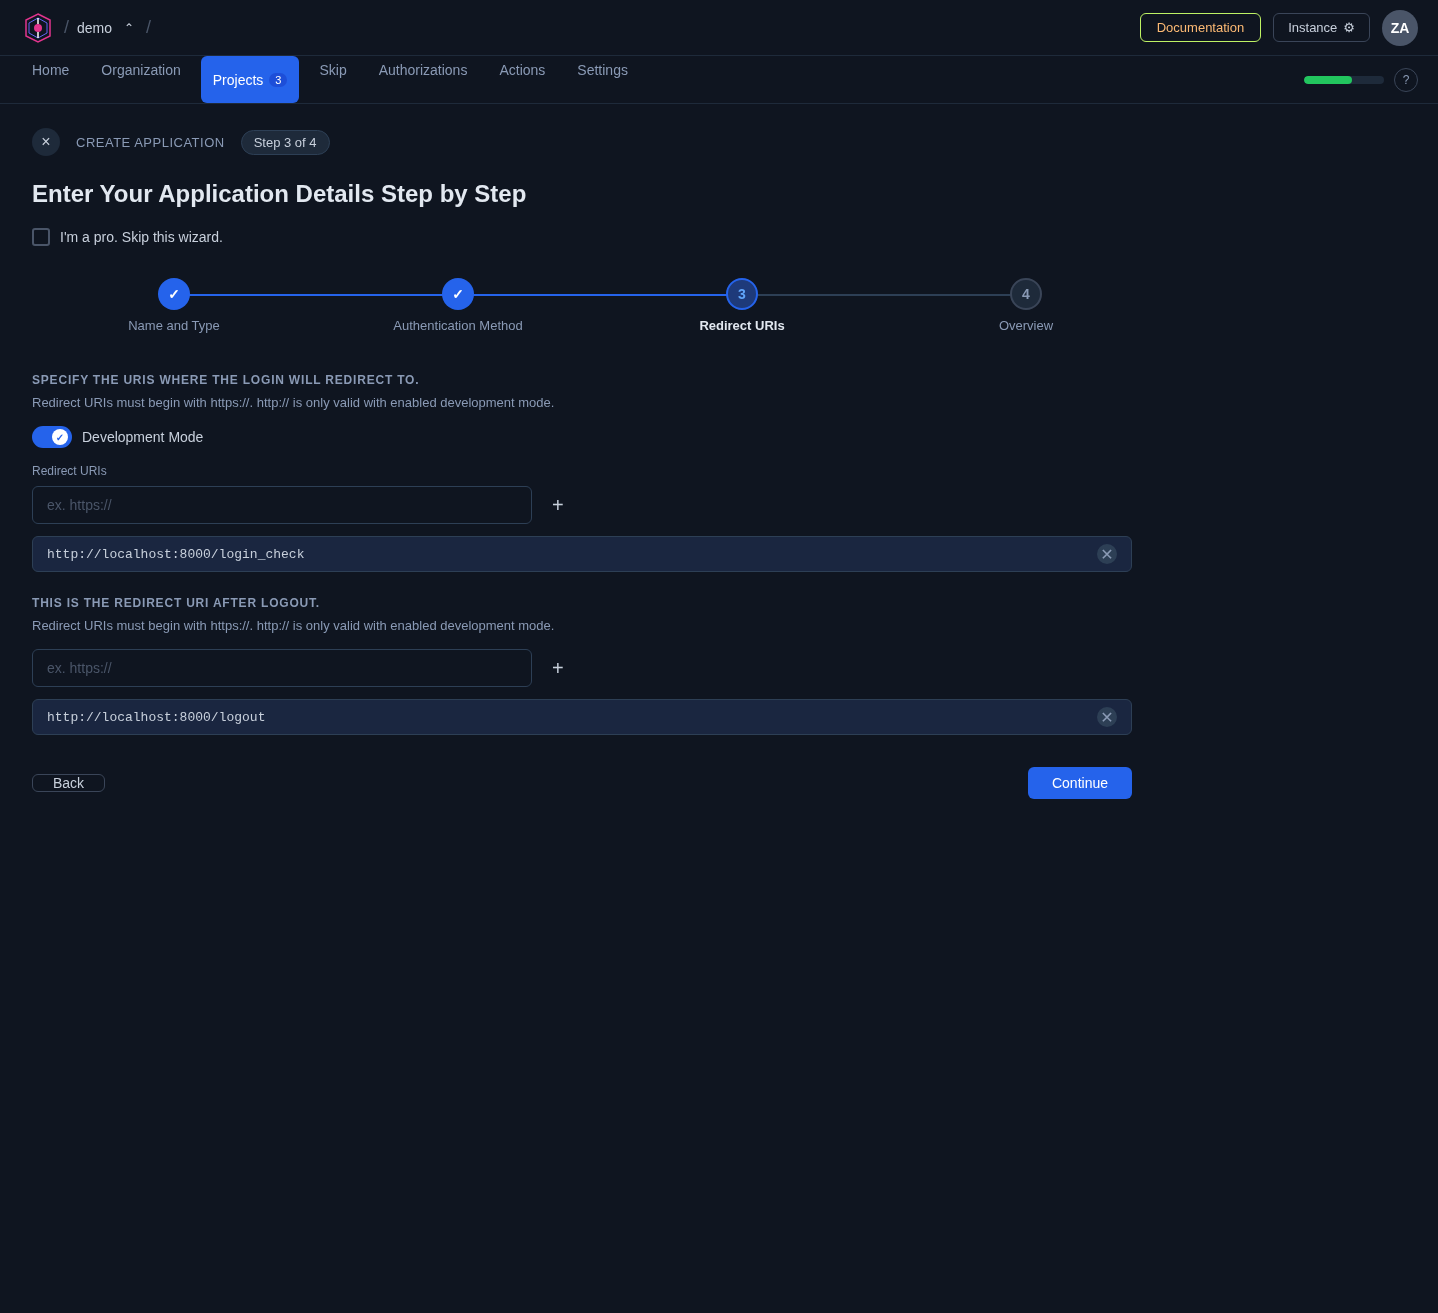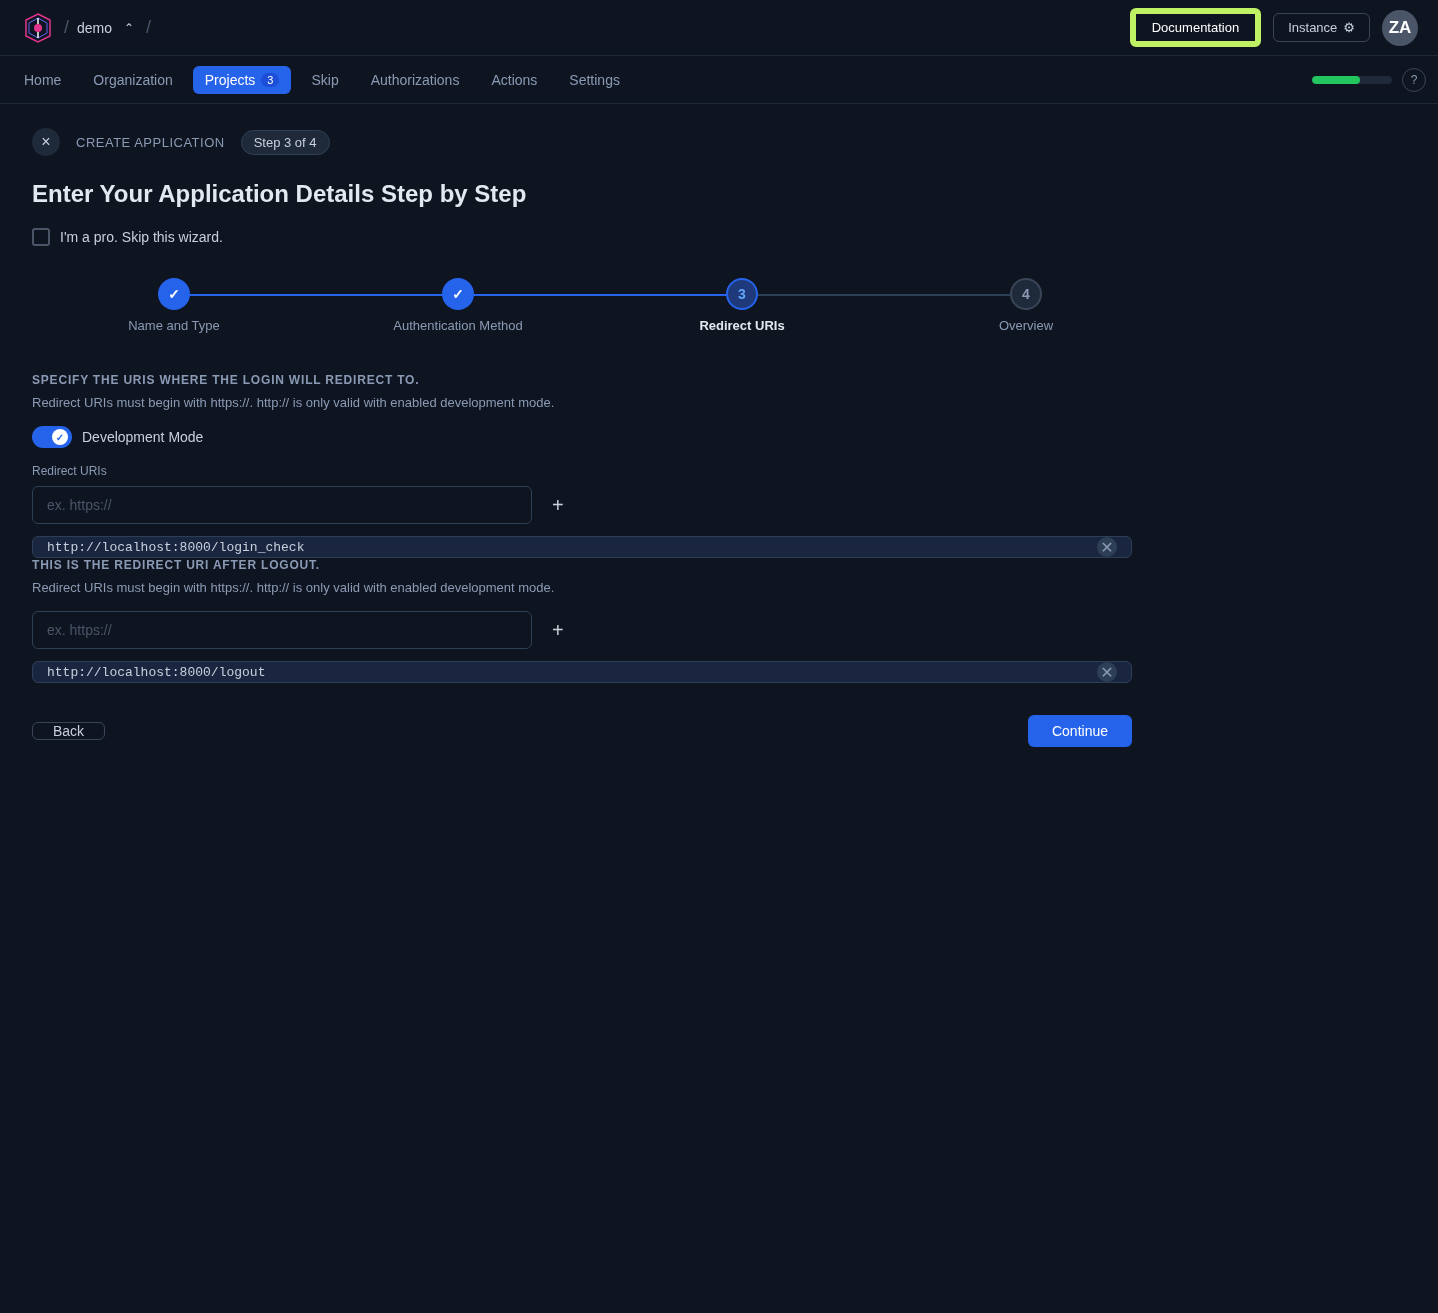--- a/index.html
+++ b/index.html
@@ -46,22 +46,22 @@
       font-size: 12px;
       padding: 2px 4px;
     }
     .top-bar-right {
       display: flex;
       align-items: center;
       gap: 12px;
     }
     .btn-docs {
       background: transparent;
-      border: 6px solid #bef264;
-      color: #ffffff;
+      border: 1px solid #bef264;
+      color: #fdba74;
       padding: 6px 16px;
       border-radius: 6px;
       cursor: pointer;
       font-size: 13px;
     }
     .btn-instance {
       background: transparent;
       border: 1px solid #3a4558;
       color: #c8d0dc;
       padding: 6px 14px;
@@ -74,30 +74,29 @@
     }
     .avatar {
       width: 36px;
       height: 36px;
       border-radius: 50%;
       background: #4a5568;
       display: flex;
       align-items: center;
       justify-content: center;
       color: #fff;
-      font-size: 17px;
+      font-size: 14px;
       font-weight: 600;
       cursor: pointer;
     }
 
     
     .nav-bar {
       display: flex;
-      align-items: center;
-      padding: 0 12px;
+      padding: 0 20px;
       height: 48px;
       border-bottom: 1px solid #1e2a3a;
       background: #0f1520;
       gap: 8px;
     }
     .nav-item {
       color: #8a9ab5;
       padding: 6px 12px;
       border-radius: 6px;
       cursor: pointer;
@@ -369,21 +368,22 @@
     }
 
     
     .uri-tag {
       display: flex;
       align-items: center;
       justify-content: space-between;
       background: #1a2640;
       border: 1px solid #2d3f55;
       border-radius: 6px;
-      padding: 0 14px;
+      padding: 7px 14px;
+      margin-bottom: 24px;
       max-width: 1100px;
     }
     .uri-tag-text {
       color: #c8d0dc;
       font-size: 13px;
       font-family: 'Courier New', monospace;
     }
     .remove-btn {
       background: none;
       border: none;

